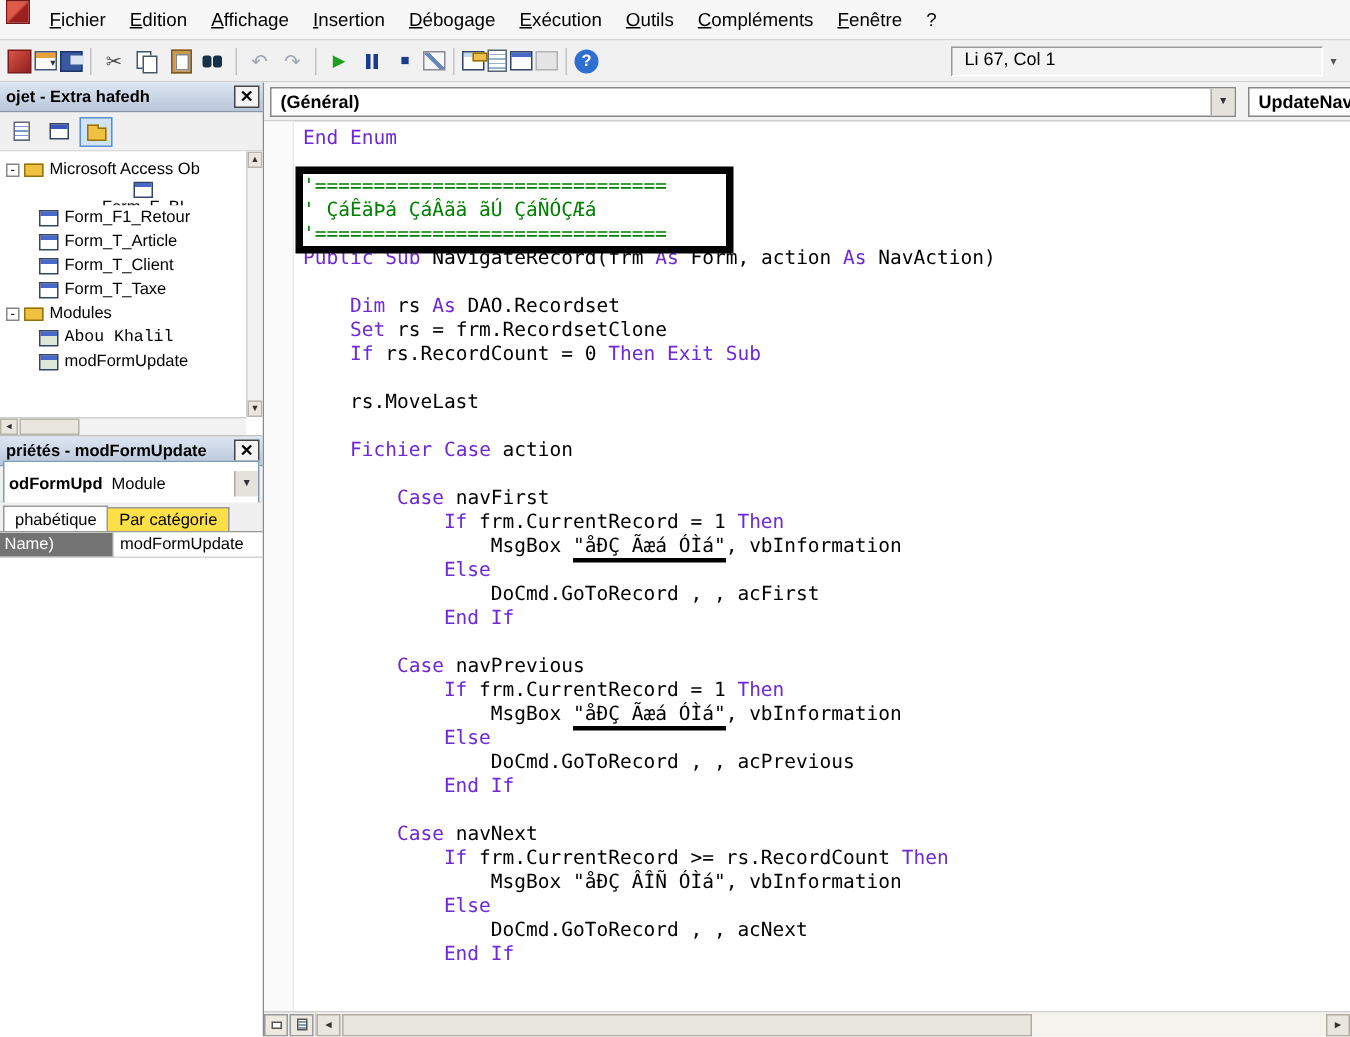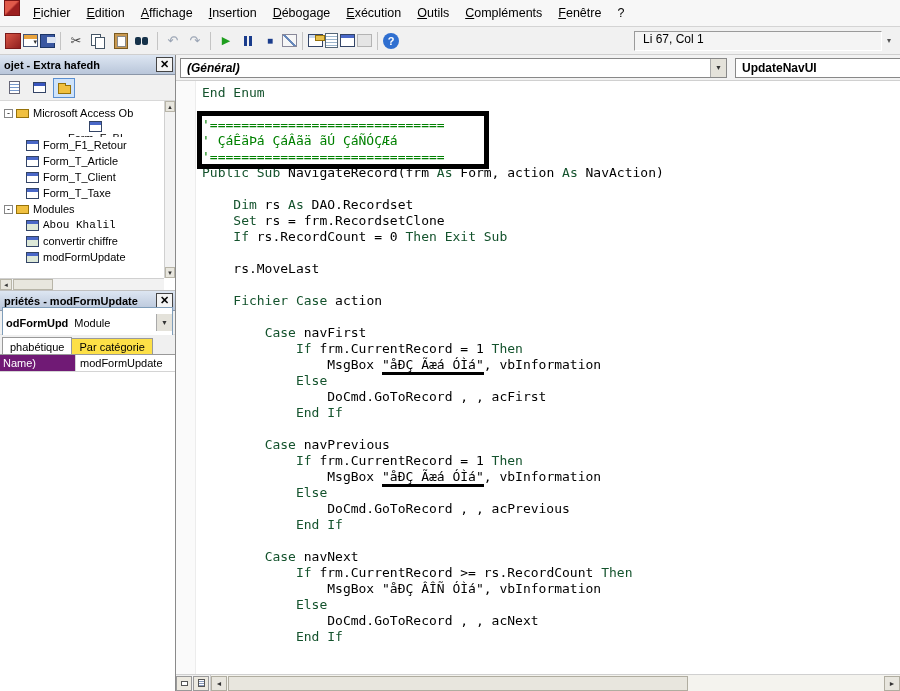--- a/index.html
+++ b/index.html
@@ -82,36 +82,36 @@
   .combo-type { margin-left:6px; white-space:nowrap; }
   .combo-arrow { margin-left:auto; width:16px; height:17px; flex:none; background:#e4e2da; border-left:1px solid #aaa; font-size:7px; display:flex; align-items:center; justify-content:center; color:#333; }
 
   #prop-tabs { height:20px; flex:none; background:#f0f0f0; display:flex; align-items:flex-end; padding-left:2px; border-bottom:1px solid #999; font-size:11px; }
   .tab { padding:2px 7px 1px; border:1px solid #999; border-bottom:none; background:#fde047; margin-right:-1px; }
   .tab.active { background:#fff; position:relative; z-index:2; padding-top:3px; }
 
   #prop-grid { flex:1; background:#fff; font-size:11px; overflow:hidden; }
   .prop-row { height:17px; display:flex; border-bottom:1px solid #d4d4d4; }
   .prop-name { width:76px; flex:none; padding:2px 3px 0; border-right:1px solid #d4d4d4; white-space:nowrap; overflow:hidden; }
-  .prop-name.selected { background:#701a75; color:#fff; }
+  .prop-name.selected { background:#737373; color:#fff; }
   .prop-value { flex:1; padding:2px 4px 0; white-space:nowrap; overflow:hidden; }
 
   
   #code-window { flex:1; min-width:0; display:flex; flex-direction:column; background:#fff; }
   #combo-row { height:26px; flex:none; background:#f2f2f2; border-bottom:1px solid #d0d0d0; display:flex; align-items:center; gap:8px; padding-left:4px; }
   .code-combo { height:20px; background:#fff; border:1px solid #888; display:flex; align-items:center; font-size:12px; font-weight:bold; padding-left:6px; overflow:hidden; white-space:nowrap; }
-  #combo-general { width:547px; flex:none;font-style:italic; }
+  #combo-general { width:644px; flex:none; }
   #combo-proc { flex:1; border-right:none; }
   .code-combo .combo-arrow { height:18px; }
 
   #code-area { flex:1; min-height:0; display:flex; position:relative; }
   #margin-bar { width:20px; flex:none; background:#fafafa; border-right:1px solid #ececec; }
   #code-lines-wrap { flex:1; position:relative; overflow:hidden; padding:4px 0 0 6px; font-family:"DejaVu Sans Mono", monospace; font-size:13px; line-height:16px; }
   .code-line { white-space:pre; height:16px; }
-  .kw  { color:#14532d; }
+  .kw  { color:#6d28d9; }
   .cm  { color:#008000; }
   .str { color:#000; }
   .str-u { border-bottom:3px solid #000; }
   .annotation-box { position:absolute; left:1px; top:30px; width:292px; height:58px; border:5px solid #000; pointer-events:none; }
 
   #code-bottombar { height:17px; flex:none; background:#f0f0f0; border-top:1px solid #d0d0d0; display:flex; align-items:center; }
   .view-btn { width:16px; height:15px; flex:none; background:#ece9e0; border:1px solid #999; margin-right:1px; display:flex; align-items:center; justify-content:center; }
   .vb-ico1 { width:7px; height:5px; border:1px solid #555; background:#fff; }
   .vb-ico2 { width:7px; height:8px; border:1px solid #555; background-image:repeating-linear-gradient(#fff 0 1px,#8899bb 1px 2px); }
   .hscroll { flex:1; height:16px; background:#f4f3ee; border-left:1px solid #ccc; display:flex; align-items:center; }
@@ -223,24 +223,20 @@
               <span class="exp-box">-</span>
               <span class="t-folder"></span>
               <span class="tree-label">Modules</span>
             </div>
             <div class="tree-row" style="padding-left: 26px; font-family: Liberation Mono, monospace;">
               <span class="t-module"></span>
               <span class="tree-label">Abou Khalil</span>
             </div>
             <div class="tree-row" style="padding-left: 26px;">
               <span class="t-module"></span>
-              <span class="tree-label">convertir chiffre</span>
-            </div>
-            <div class="tree-row" style="padding-left: 26px;">
-              <span class="t-module"></span>
               <span class="tree-label">modFormUpdate</span>
             </div>
           </div>
         <div class="vscroll">
           <span class="sb-btn">▲</span>
           <span class="sb-btn sb-bottom">▼</span>
         </div>
         <div class="hscroll-tree">
           <span class="sb-btn">◄</span>
           <span class="sb-thumb-sm"></span>

